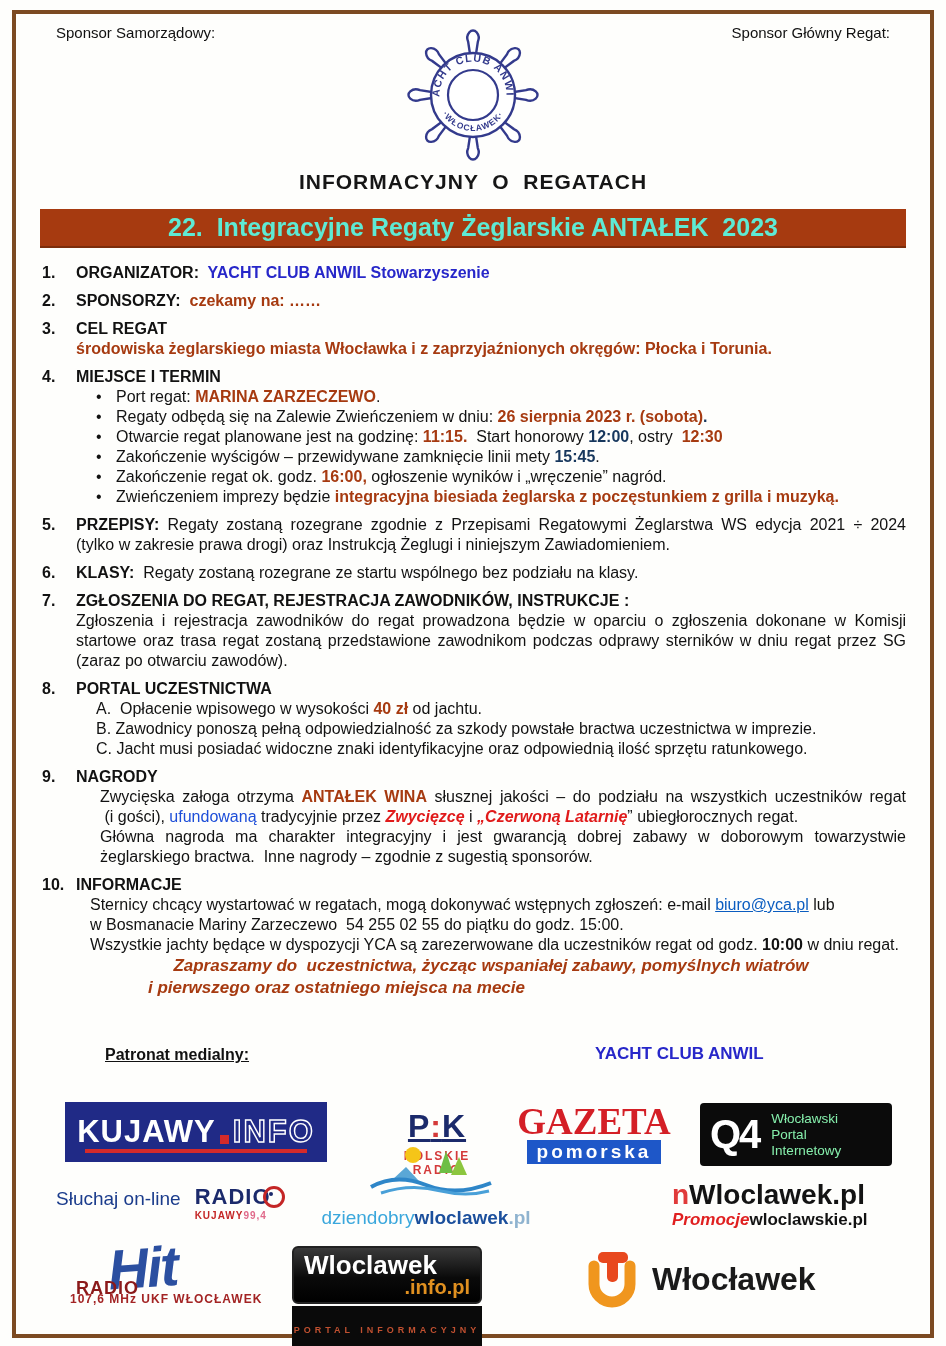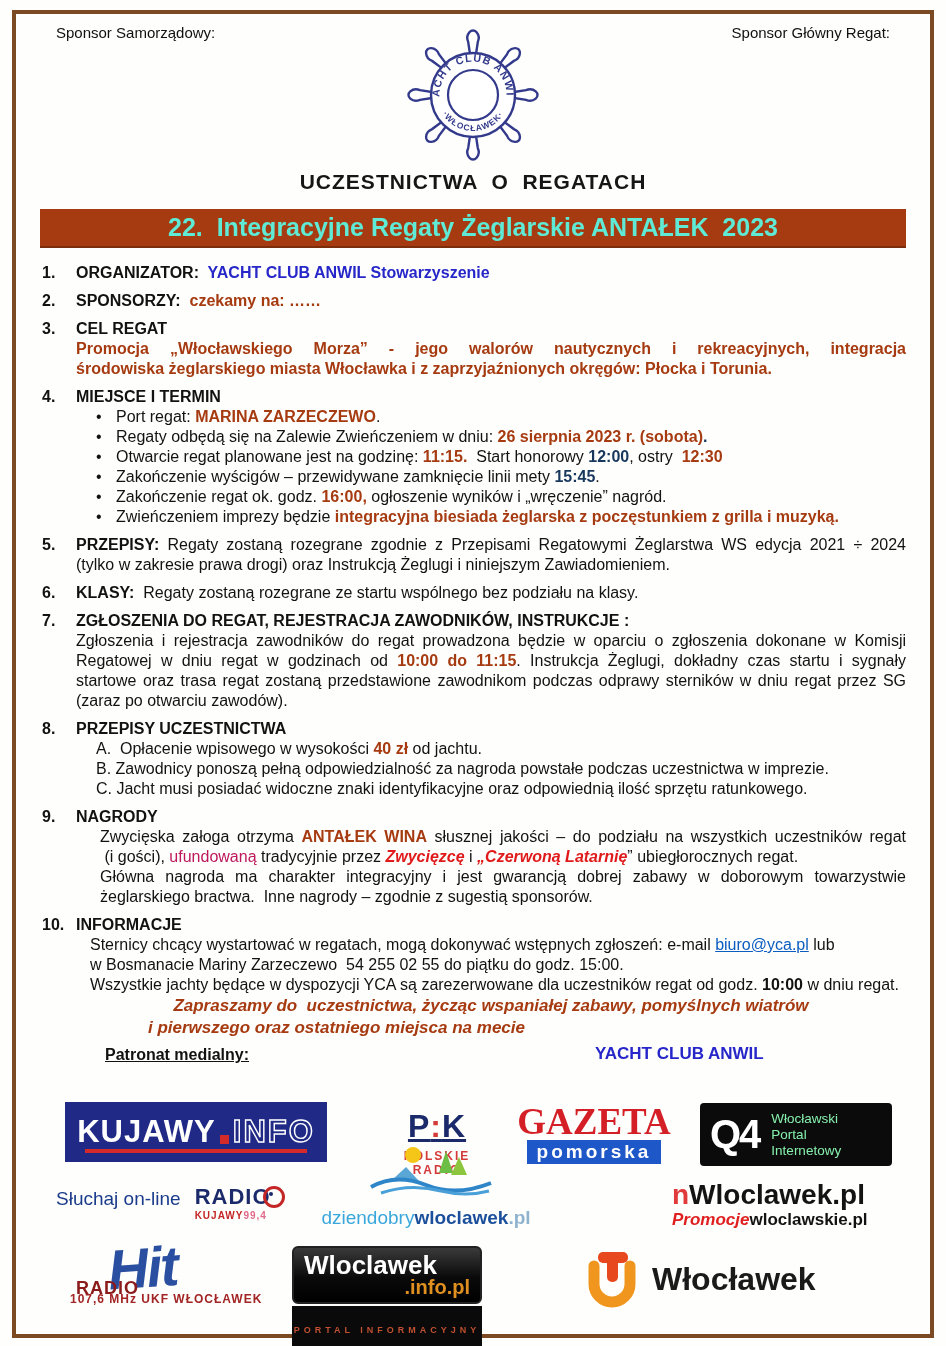--- a/index.html
+++ b/index.html
@@ -32,21 +32,21 @@
   .ln.ind2{margin-left:14px;}
   .ln.ci{text-align:center;font-size:17px;line-height:22px;}
   .ln.li{margin-left:72px;font-size:17px;line-height:22px;}
 
   .st-k{font-weight:bold;color:#121212;}
   .st-t{color:#121212;}
   .st-rb{font-weight:bold;color:#a63a10;}
   .st-nb{font-weight:bold;color:#17375d;}
   .st-bb{font-weight:bold;color:#2727c9;}
   .st-rd{font-weight:bold;color:#e01a1a;font-style:italic;}
-  .st-or{color:#be185d;}
+  .st-or{color:#1d4ed8;}
   .st-bk{font-weight:bold;color:#121212;}
   .st-it{font-weight:bold;font-style:italic;color:#a63a10;}
   .st-lk{color:#0b5dc0;text-decoration:underline;cursor:pointer;}
 
   
   .patronat{position:absolute;top:1046px;left:105px;font-size:16px;font-weight:bold;text-decoration:underline;}
   .yca-footer{position:absolute;top:1044px;left:595px;font-size:17px;font-weight:bold;color:#2727c9;}
 
   
   .logo{position:absolute;}
@@ -140,41 +140,40 @@
       </g>
       <text font-size="10.5" font-weight="bold" fill="#333a8c" letter-spacing="1.2" font-family="Liberation Sans, sans-serif">
         <textPath href="#arcTop" startOffset="50%" text-anchor="middle">YACHT CLUB ANWIL</textPath>
       </text>
       <text font-size="8.5" font-weight="bold" fill="#333a8c" letter-spacing="1" font-family="Liberation Sans, sans-serif">
         <textPath href="#arcBot" startOffset="50%" text-anchor="middle">·WŁOCŁAWEK·</textPath>
       </text>
     </svg>
   </div>
 
-  <div class="doc-title">UCZESTNICTWA  O  REGATACH</div>
+  <div class="doc-title">INFORMACYJNY  O  REGATACH</div>
   <div class="banner">22.  Integracyjne Regaty Żeglarskie ANTAŁEK  2023</div>
 
   <div class="sections">
       <div class="sec">
         <div class="num">1.</div>
         <div class="content">
           <div class="ln h"><span class="st-k">ORGANIZATOR:  </span><span class="st-bb">YACHT CLUB ANWIL Stowarzyszenie</span></div>
         </div>
       </div>
       <div class="sec">
         <div class="num">2.</div>
         <div class="content">
           <div class="ln h"><span class="st-k">SPONSORZY:  </span><span class="st-rb">czekamy na: ……</span></div>
         </div>
       </div>
       <div class="sec">
         <div class="num">3.</div>
         <div class="content">
           <div class="ln h"><span class="st-k">CEL REGAT</span></div>
-          <div class="ln pj"><span class="st-rb">Promocja „Włocławskiego Morza” - jego walorów nautycznych i rekreacyjnych, integracja</span></div>
           <div class="ln pl"><span class="st-rb">środowiska żeglarskiego miasta Włocławka i z zaprzyjaźnionych okręgów: Płocka i Torunia.</span></div>
         </div>
       </div>
       <div class="sec">
         <div class="num">4.</div>
         <div class="content">
           <div class="ln h"><span class="st-k">MIEJSCE I TERMIN</span></div>
           <div class="ln bullet"><span class="dot">•</span><span class="st-t">Port regat: </span><span class="st-rb">MARINA ZARZECZEWO</span><span class="st-t">.</span></div>
           <div class="ln bullet"><span class="dot">•</span><span class="st-t">Regaty odbędą się na Zalewie Zwieńczeniem w dniu: </span><span class="st-rb">26 sierpnia 2023 r. (sobota)</span><span class="st-nb">.</span></div>
           <div class="ln bullet"><span class="dot">•</span><span class="st-t">Otwarcie regat planowane jest na godzinę: </span><span class="st-rb">11:15.</span><span class="st-t">  Start honorowy </span><span class="st-nb">12:00</span><span class="st-t">, ostry  </span><span class="st-rb">12:30</span></div>
@@ -194,31 +193,30 @@
         <div class="num">6.</div>
         <div class="content">
           <div class="ln h"><span class="st-k">KLASY:  </span><span class="st-t">Regaty zostaną rozegrane ze startu wspólnego bez podziału na klasy.</span></div>
         </div>
       </div>
       <div class="sec">
         <div class="num">7.</div>
         <div class="content">
           <div class="ln h"><span class="st-k">ZGŁOSZENIA DO REGAT, REJESTRACJA ZAWODNIKÓW, INSTRUKCJE :</span></div>
           <div class="ln pj"><span class="st-t">Zgłoszenia i rejestracja zawodników do regat prowadzona będzie w oparciu o zgłoszenia dokonane w Komisji</span></div>
-          <div class="ln pj"><span class="st-t">Regatowej w dniu regat w godzinach od </span><span class="st-rb">10:00 do 11:15</span><span class="st-t">. Instrukcja Żeglugi, dokładny czas startu i sygnały</span></div>
           <div class="ln pj"><span class="st-t">startowe oraz trasa regat zostaną przedstawione zawodnikom podczas odprawy sterników w dniu regat przez SG</span></div>
           <div class="ln pl"><span class="st-t">(zaraz po otwarciu zawodów).</span></div>
         </div>
       </div>
       <div class="sec">
         <div class="num">8.</div>
         <div class="content">
-          <div class="ln h"><span class="st-k">PRZEPISY UCZESTNICTWA</span></div>
+          <div class="ln h"><span class="st-k">PORTAL UCZESTNICTWA</span></div>
           <div class="ln sub"><span class="st-t">A.  Opłacenie wpisowego w wysokości </span><span class="st-rb">40 zł</span><span class="st-t"> od jachtu.</span></div>
-          <div class="ln sub"><span class="st-t">B. Zawodnicy ponoszą pełną odpowiedzialność za nagroda powstałe podczas uczestnictwa w imprezie.</span></div>
+          <div class="ln sub"><span class="st-t">B. Zawodnicy ponoszą pełną odpowiedzialność za szkody powstałe bractwa uczestnictwa w imprezie.</span></div>
           <div class="ln sub"><span class="st-t">C. Jacht musi posiadać widoczne znaki identyfikacyjne oraz odpowiednią ilość sprzętu ratunkowego.</span></div>
         </div>
       </div>
       <div class="sec">
         <div class="num">9.</div>
         <div class="content">
           <div class="ln h"><span class="st-k">NAGRODY</span></div>
           <div class="ln pj ind"><span class="st-t">Zwycięska załoga otrzyma </span><span class="st-rb">ANTAŁEK WINA</span><span class="st-t"> słusznej jakości – do podziału na wszystkich uczestników regat</span></div>
           <div class="ln pl ind"><span class="st-t"> (i gości), </span><span class="st-or">ufundowaną</span><span class="st-t"> tradycyjnie przez </span><span class="st-rd">Zwycięzcę</span><span class="st-t"> i </span><span class="st-rd">„Czerwoną Latarnię</span><span class="st-t">” ubiegłorocznych regat.</span></div>
           <div class="ln pj ind"><span class="st-t">Główna nagroda ma charakter integracyjny i jest gwarancją dobrej zabawy w doborowym towarzystwie</span></div>

